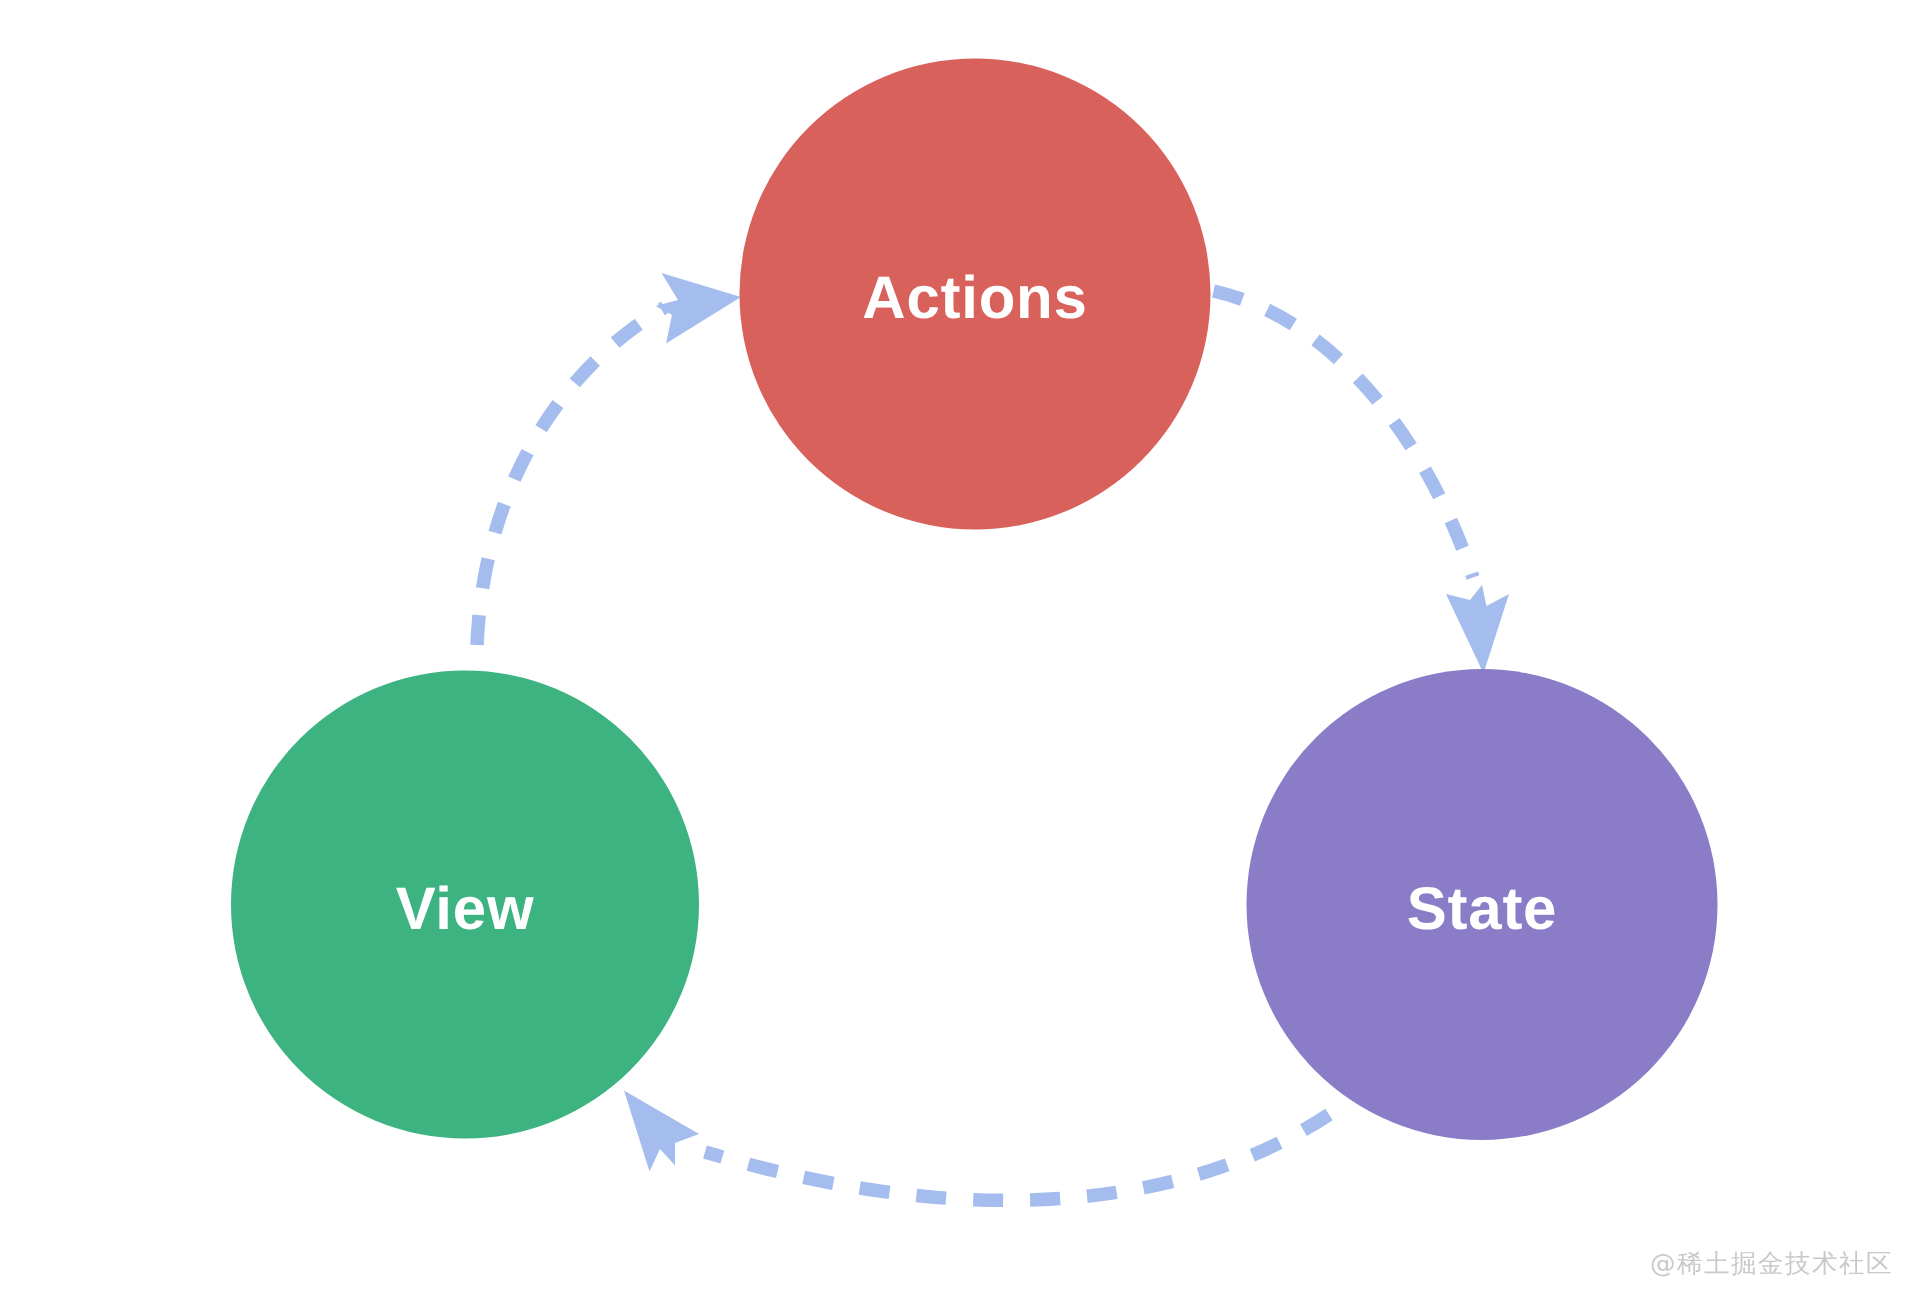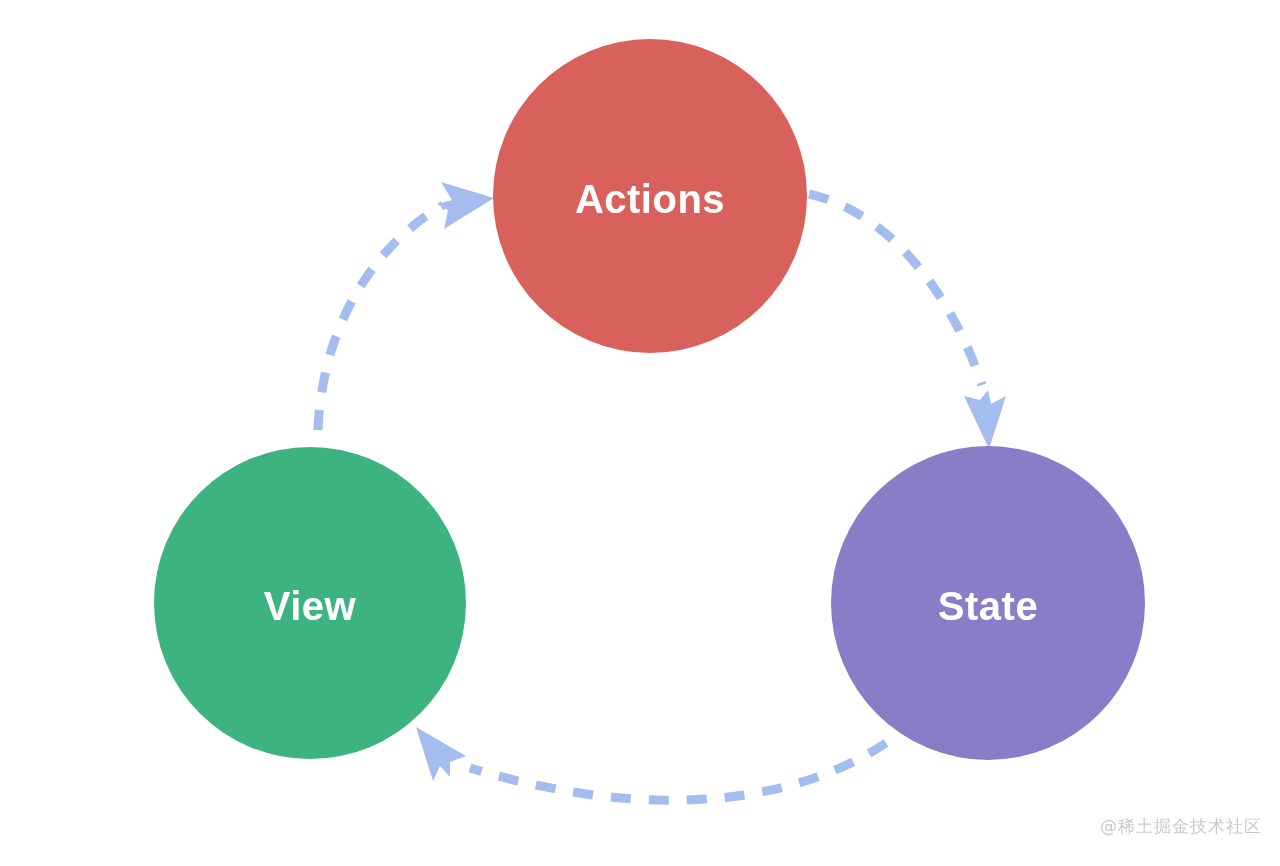--- a/index.html
+++ b/index.html
@@ -28,21 +28,21 @@
     fill: #ffffff;
     font-family: "Liberation Sans", sans-serif;
     font-weight: bold;
     text-anchor: middle;
     dominant-baseline: central;
     letter-spacing: 0.5px;
   }
   .watermark {
     position: absolute;
     right: 18px;
-    bottom: 28px;
+    bottom: 12px;
     font-family: "DejaVu Sans", sans-serif;
     font-size: 17px;
     color: #c9c9c9;
     letter-spacing: 1px;
     white-space: nowrap;
     user-select: none;
   }
 </style>
 </head>
 <body>

